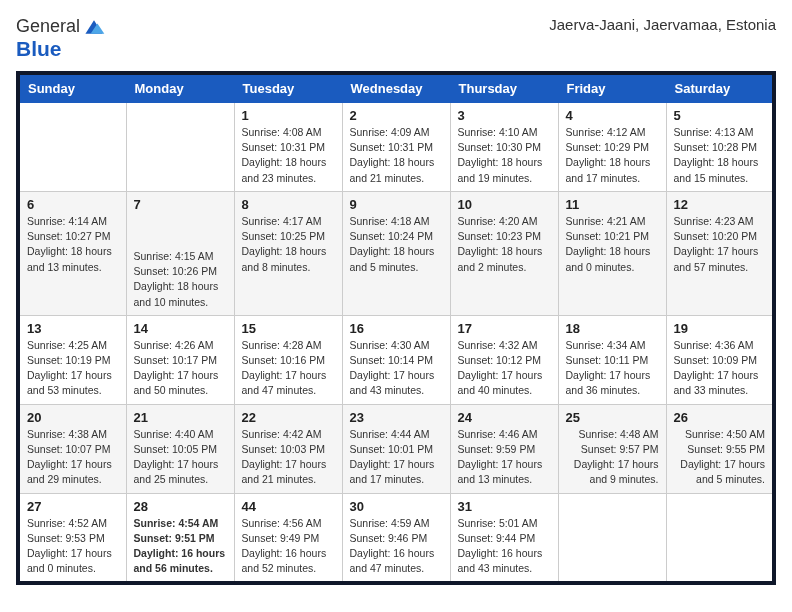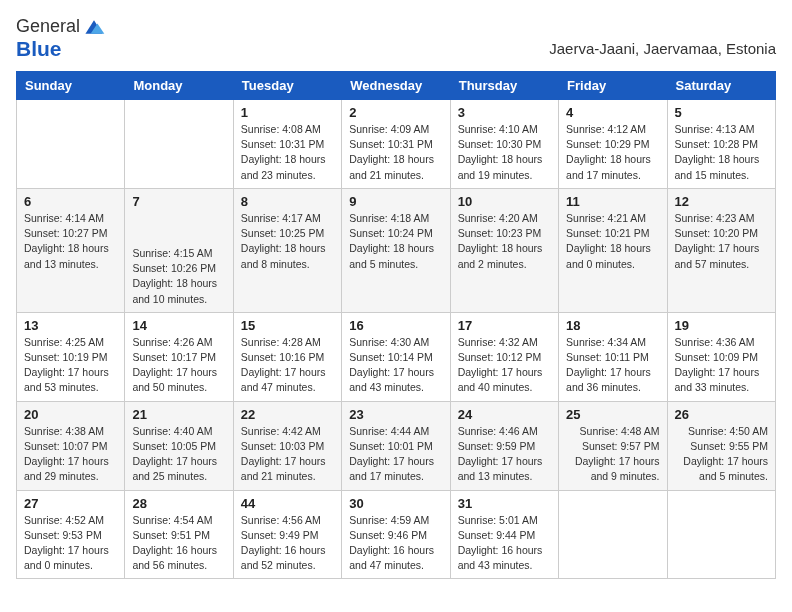--- a/index.html
+++ b/index.html
@@ -45,26 +45,25 @@
       text-align: right;
     }
     .month-title {
       font-size: 36px;
       font-weight: bold;
       color: #333;
     }
     .location-title {
       font-size: 15px;
       color: #333;
-      margin-top: 24px;
     }
     .calendar-table {
       width: 100%;
       border-collapse: collapse;
-      border: 1px solid #0f172a;
+      border: 4px solid #0f172a;
       padding-left: 10px;
     }
     .calendar-table th {
       background-color: #1a5bbf;
       color: white;
       text-align: left;
       padding: 6px 8px;
       font-size: 13px;
       font-weight: bold;
       border: 1px solid #1a5bbf;
@@ -323,21 +322,21 @@
       <tr>
         <td>
           <span class="day-number">27</span>
           <div class="day-info" style="white-space: pre-line;">Sunrise: 4:52 AM
 Sunset: 9:53 PM
 Daylight: 17 hours
 and 0 minutes.</div>
         </td>
         <td>
           <span class="day-number">28</span>
-          <div class="day-info" style="white-space: pre-line;">Sunrise: 4:54 AM
+          <div class="day-info" style="white-space: pre-line; font-weight: bold;">Sunrise: 4:54 AM
 Sunset: 9:51 PM
 Daylight: 16 hours
 and 56 minutes.</div>
         </td>
         <td>
           <span class="day-number">44</span>
           <div class="day-info" style="white-space: pre-line;">Sunrise: 4:56 AM
 Sunset: 9:49 PM
 Daylight: 16 hours
 and 52 minutes.</div>

